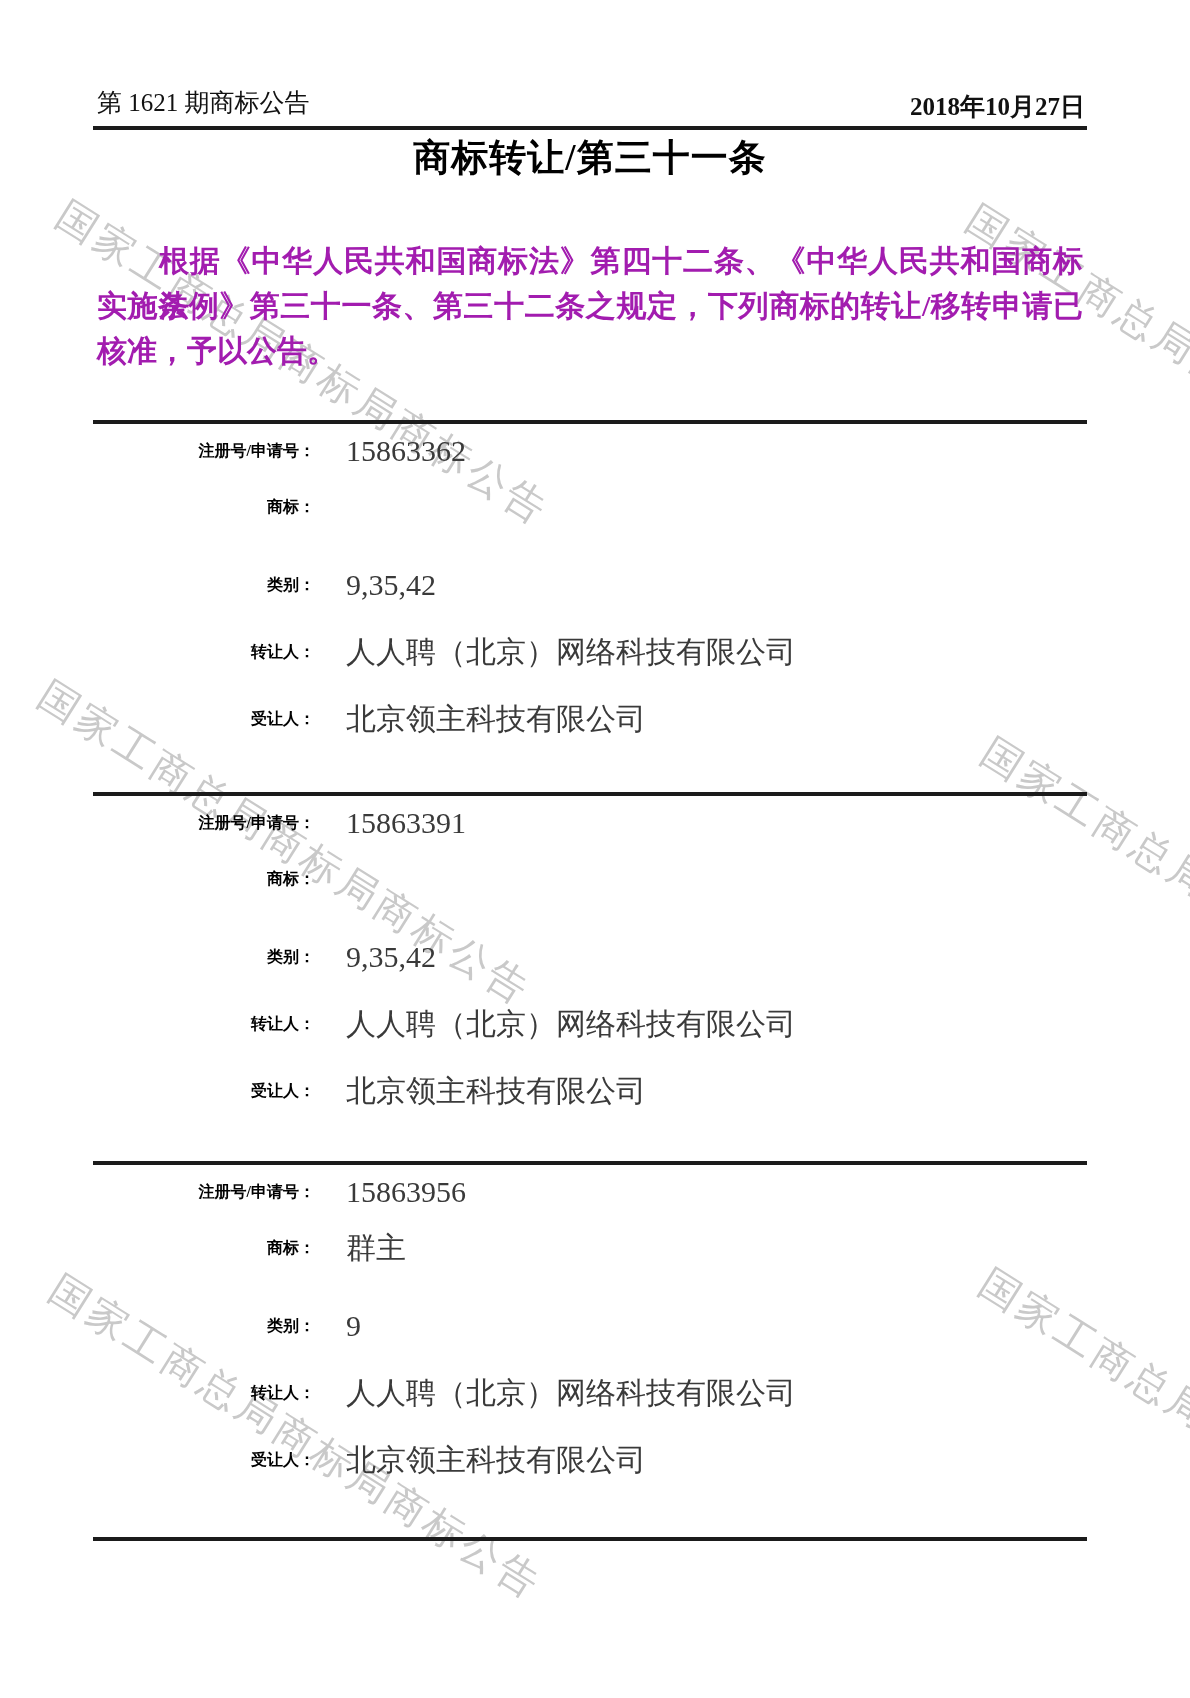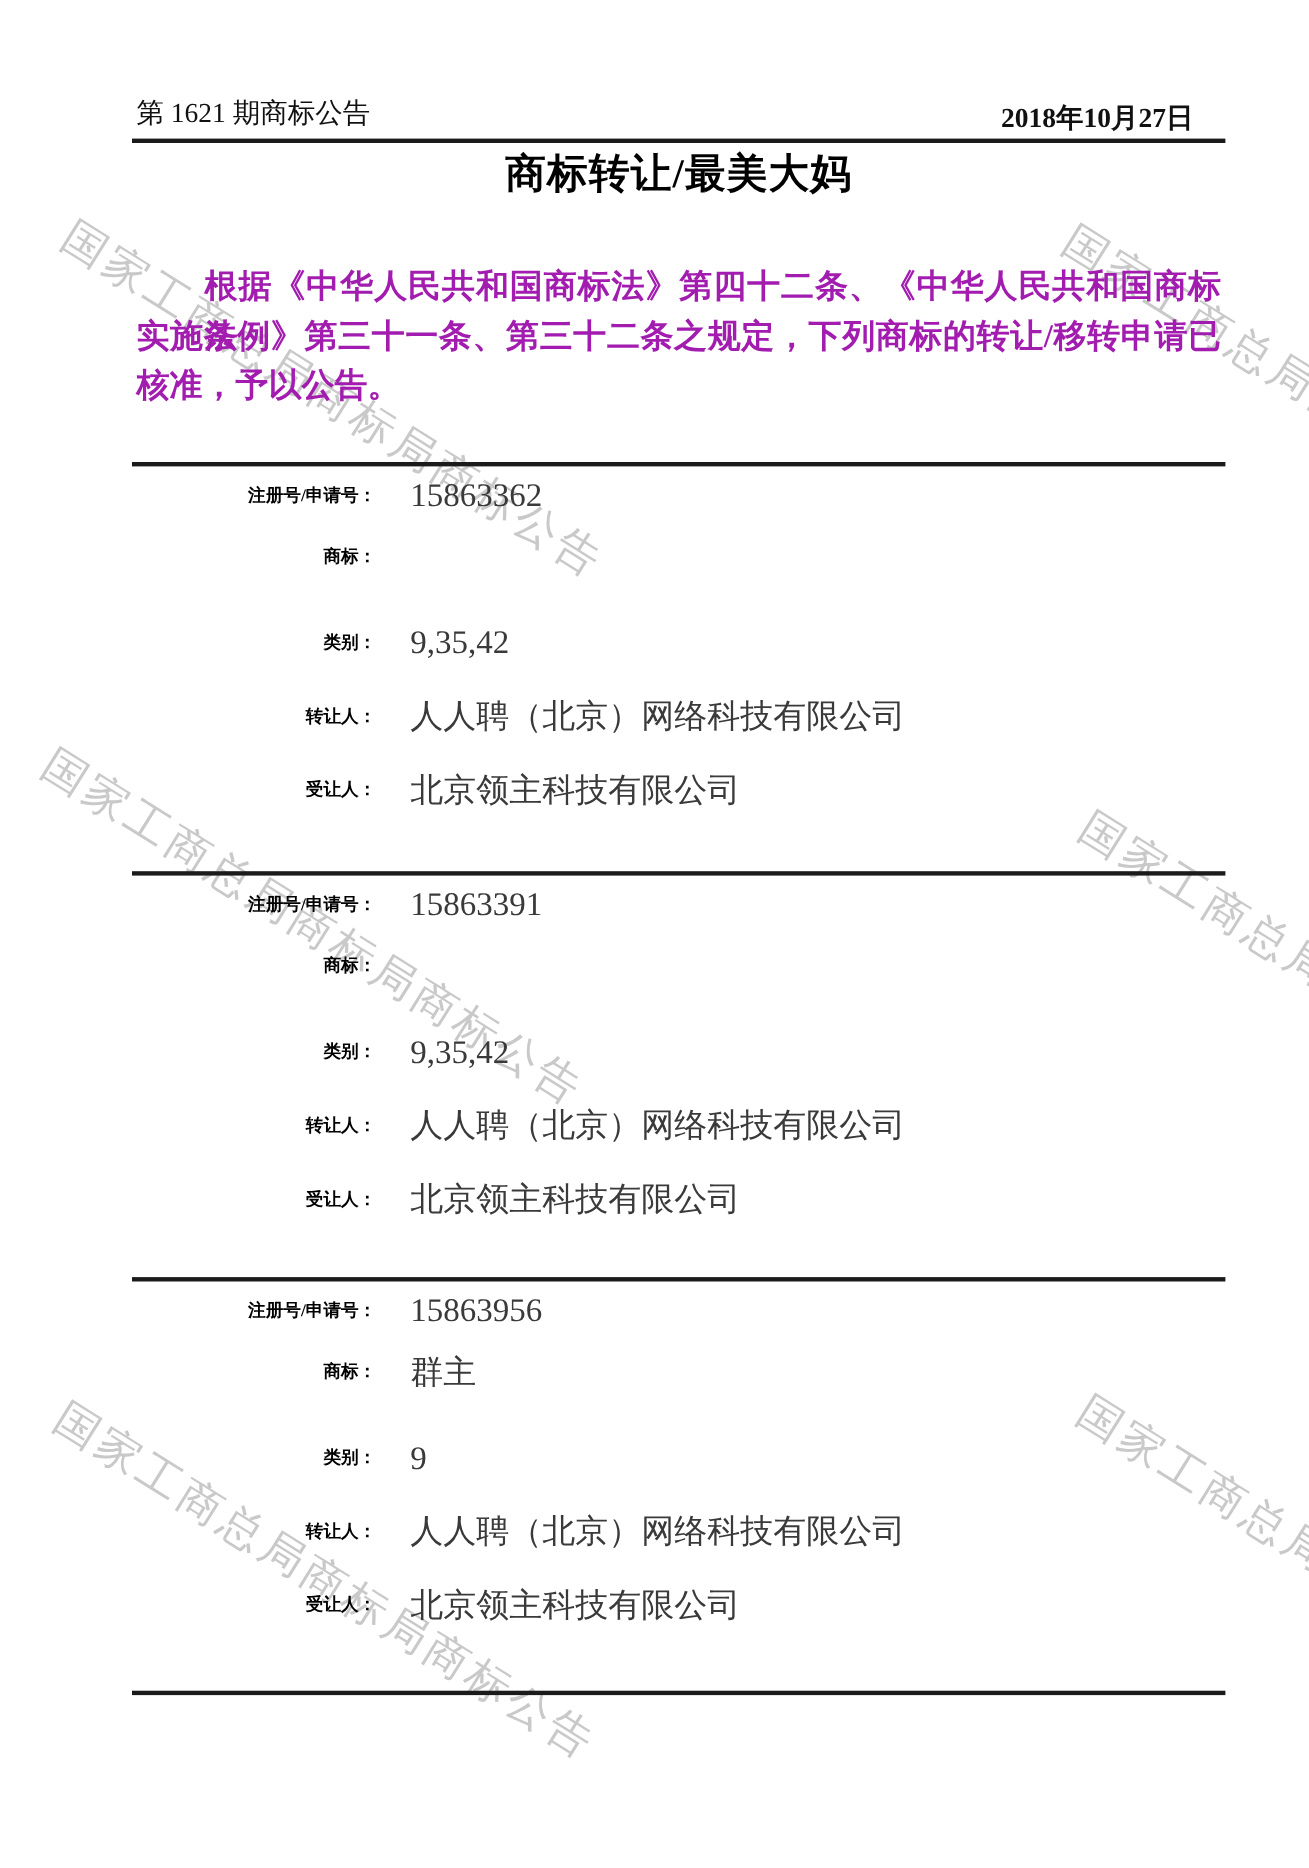--- a/index.html
+++ b/index.html
@@ -18,21 +18,21 @@
     white-space: nowrap;
     font-size: 40px;
     letter-spacing: 4px;
     color: #c9c9c9;
     transform: rotate(32deg);
     transform-origin: left top;
     z-index: 0;
     user-select: none;
   }
   
-  .layer { position: absolute; inset: 0; z-index: 1; margin-left: 27px; }
+  .layer { position: absolute; inset: 0; z-index: 1; }
   .hdr-left {
     position: absolute; left: 97px; top: 86px;
     font-size: 25px; color: #111;
   }
   .hdr-right {
     position: absolute; right: 105px; top: 90px;
     font-size: 25px; color: #111; font-weight: bold;
   }
   .rule {
     position: absolute; left: 93px; width: 994px; height: 4px;
@@ -83,21 +83,21 @@
   <span class="wm" style="left:1000px;top:725px;">国家工商总局商标局商标公告</span>
   <span class="wm" style="left:68px;  top:1262px;">国家工商总局商标局商标公告</span>
   <span class="wm" style="left:998px; top:1256px;">国家工商总局商标局商标公告</span>
 
   <div class="layer">
 
     <div class="hdr-left">第 1621 期商标公告</div>
     <div class="hdr-right">2018年10月27日</div>
     <div class="rule rule-header"></div>
 
-    <div class="doc-title">商标转让/最美大妈</div>
+    <div class="doc-title">商标转让/第三十一条</div>
 
     <div class="intro">
       <div class="ln indent just">根据《中华人民共和国商标法》第四十二条、《中华人民共和国商标法</div>
       <div class="ln just">实施条例》第三十一条、第三十二条之规定，下列商标的转让/移转申请已</div>
       <div class="ln">核准，予以公告。</div>
     </div>
 
     <section class="record" style="top:420px;">
       <div class="rule"></div>
       <div class="row r1">

